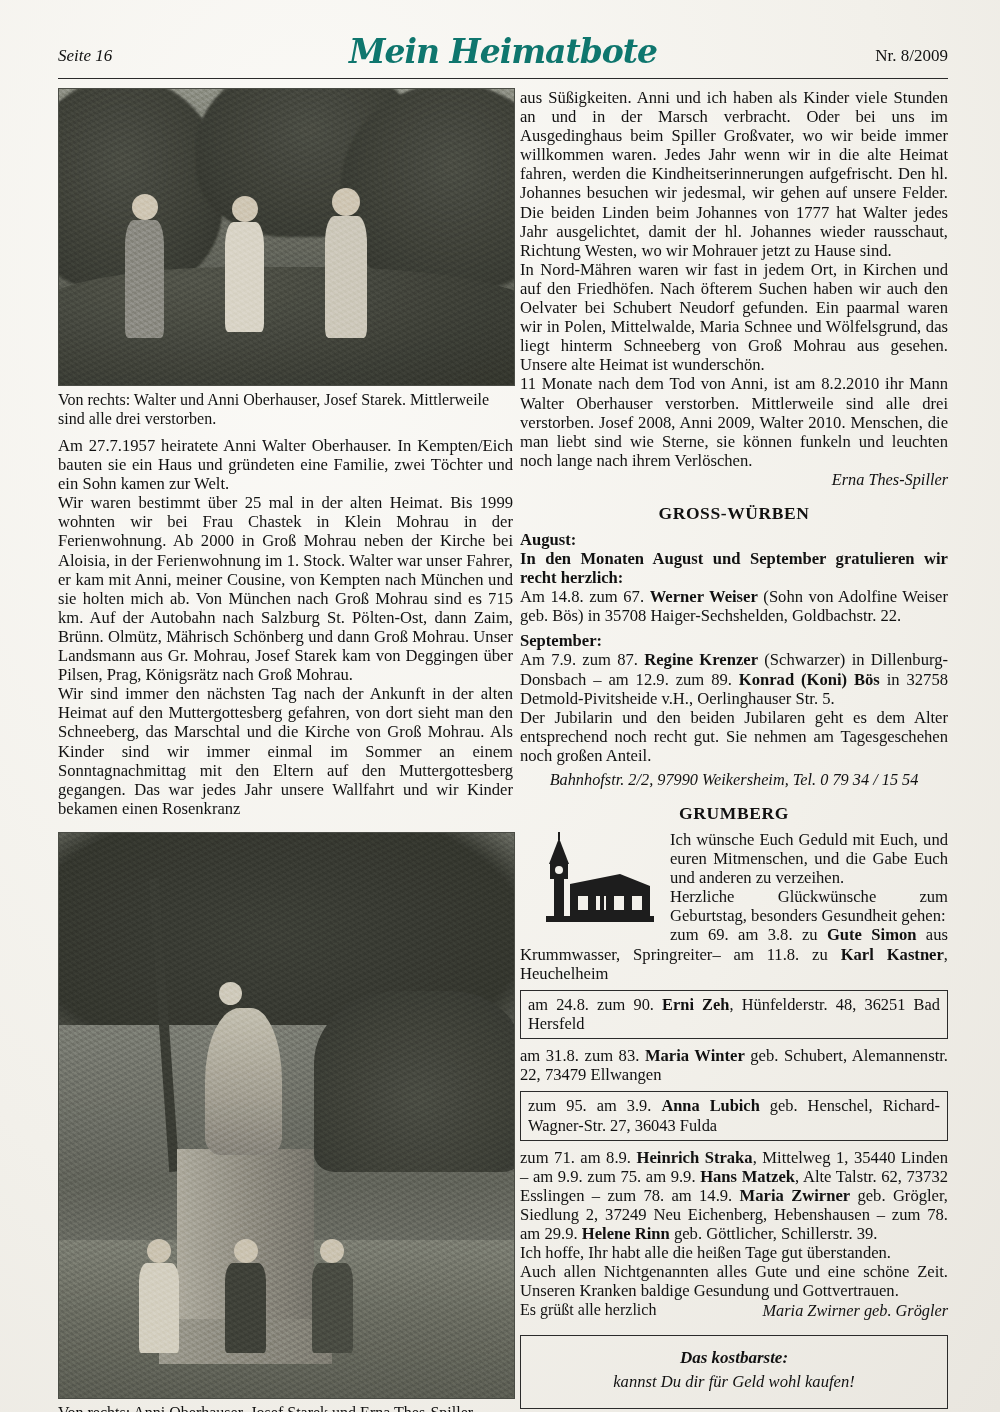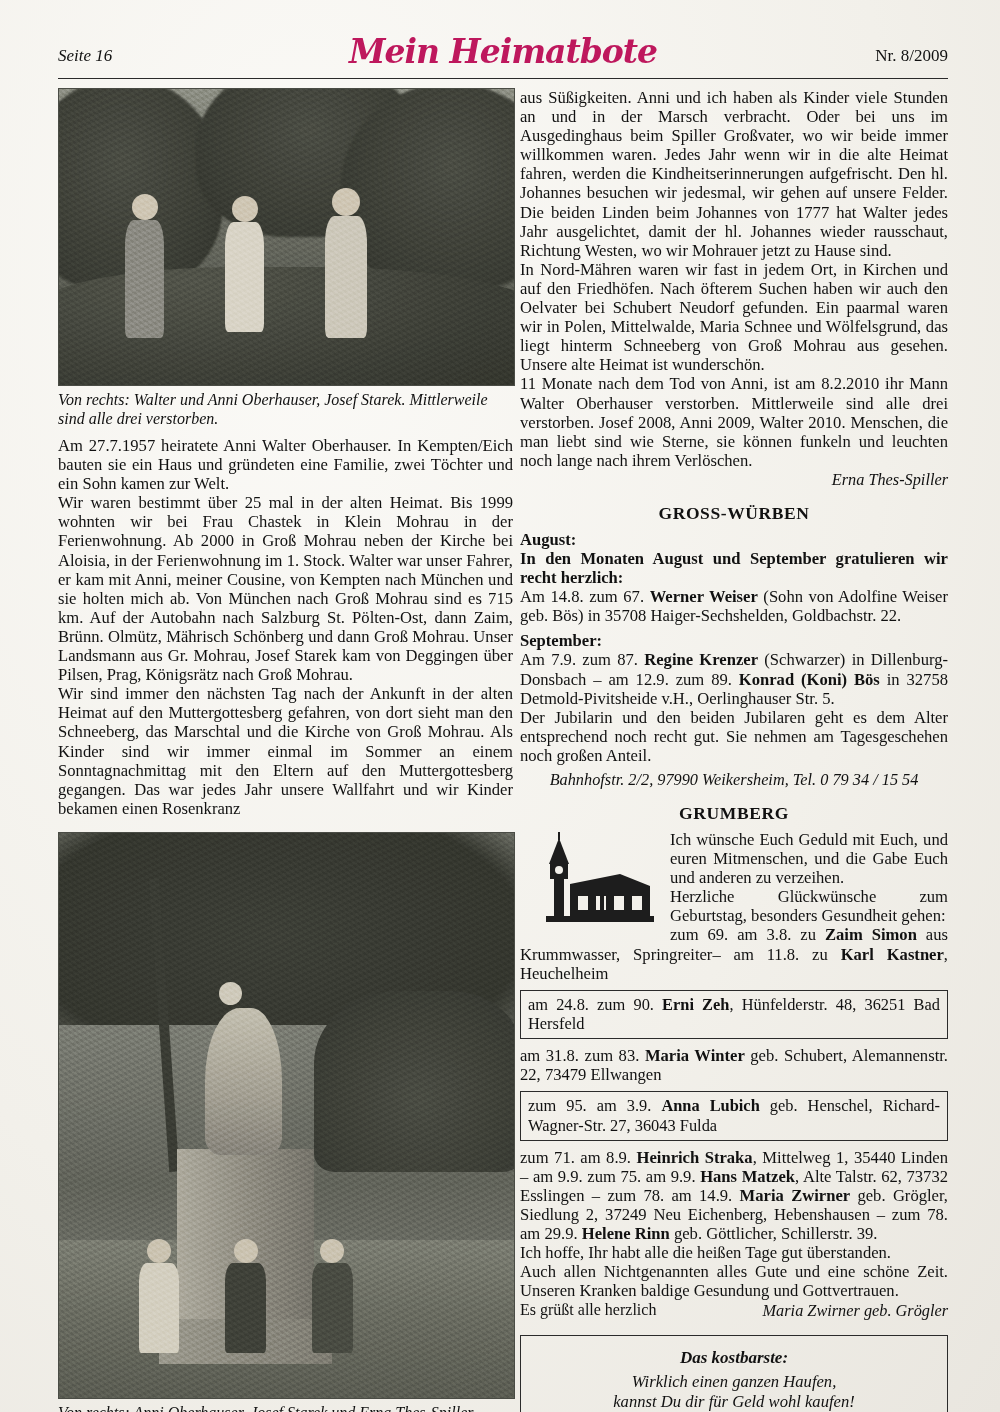--- a/index.html
+++ b/index.html
@@ -36,21 +36,21 @@
     position: absolute; right: 0; top: 10px;
     font-size: 17px; font-family: "Liberation Serif", serif;
   }
   .masthead {
     position: absolute; left: 50%; top: -4px;
     transform: translateX(-50%);
     font-family: "DejaVu Serif", serif;
     font-weight: bold;
     font-size: 33px;
     letter-spacing: -1px;
-    color: #be185d;
+    color: #0f766e;
     font-style: italic;
     white-space: nowrap;
   }
   .rule {
     position: absolute; left: 58px; top: 78px; width: 890px;
     border-top: 1px solid #2a2a2a;
   }
   
   .col-left {
     position: absolute;
@@ -64,21 +64,20 @@
     margin: 0;
     font-size: 16.6px;
     line-height: 19.1px;
     text-align: justify;
     text-justify: inter-word;
     hyphens: manual;
   }
   .caption {
     margin: 5px 0 0 0;
     font-size: 16px;
-    font-style: italic;
     line-height: 18.5px;
     text-align: left;
   }
   .sig {
     margin: 0;
     font-size: 16.3px;
     font-style: italic;
     text-align: right;
     line-height: 19px;
   }
@@ -349,40 +348,39 @@
           <rect x="94" y="66" width="10" height="14" fill="#f2f0ea"></rect>
           <rect x="112" y="66" width="10" height="14" fill="#f2f0ea"></rect>
           <rect x="80" y="66" width="4" height="22"></rect>
           <rect x="38" y="2" width="2" height="8"></rect>
         </g>
       </svg>
     </div>
     <div class="grumberg-body">
       <p class="body">Ich wünsche Euch Geduld mit Euch, und euren Mitmenschen, und die Gabe Euch und anderen zu verzeihen.</p>
       <p class="body">Herzliche Glückwünsche zum Geburtstag, besonders Gesundheit gehen:</p>
-      <p class="body"><span>zum 69. am 3.8. zu </span><span class="bold">Zaim Simon</span><span> aus Krummwasser, Springreiter– am 11.8. zu </span><span class="bold">Karl Kastner</span><span>, Heuchelheim</span></p>
+      <p class="body"><span>zum 69. am 3.8. zu </span><span class="bold">Gute Simon</span><span> aus Krummwasser, Springreiter– am 11.8. zu </span><span class="bold">Karl Kastner</span><span>, Heuchelheim</span></p>
     </div>
     <div style="clear:both"></div>
 
     <div class="boxed"><span>am 24.8. zum 90. </span><span class="bold">Erni Zeh</span><span>, Hünfelderstr. 48, 36251 Bad Hersfeld</span></div>
 
     <p class="body"><span>am 31.8. zum 83. </span><span class="bold">Maria Winter</span><span> geb. Schubert, Alemannenstr. 22, 73479 Ellwangen</span></p>
 
     <div class="boxed"><span>zum 95. am 3.9. </span><span class="bold">Anna Lubich</span><span> geb. Henschel, Richard-Wagner-Str. 27, 36043 Fulda</span></div>
 
     <p class="body"><span>zum 71. am 8.9. </span><span class="bold">Heinrich Straka</span><span>, Mittelweg 1, 35440 Linden – am 9.9. zum 75. am 9.9. </span><span class="bold">Hans Matzek</span><span>, Alte Talstr. 62, 73732 Esslingen – zum 78. am 14.9. </span><span class="bold">Maria Zwirner</span><span> geb. Grögler, Siedlung 2, 37249 Neu Eichenberg, Hebenshausen – zum 78. am 29.9. </span><span class="bold">Helene Rinn</span><span> geb. Göttlicher, Schillerstr. 39.</span></p>
 
     <p class="body">Ich hoffe, Ihr habt alle die heißen Tage gut überstanden.</p>
     <p class="body">Auch allen Nichtgenannten alles Gute und eine schöne Zeit. Unseren Kranken baldige Gesundung und Gottvertrauen.</p>
     <div style="position:relative; height:20px;">
       <span class="body" style="position:absolute;left:0;top:0;">Es grüßt alle herzlich</span>
       <span class="sig" style="position:absolute;right:0;top:0;">Maria Zwirner geb. Grögler</span>
     </div>
 
     <div class="poem-box">
       <div class="ttl">Das kostbarste:</div>
-      <div>Wirklich einen ganzen Haufen,</div>
       <div>kannst Du dir für Geld wohl kaufen!</div>
 
     </div>
 
   </div>
 </div>
 
 </body></html>

